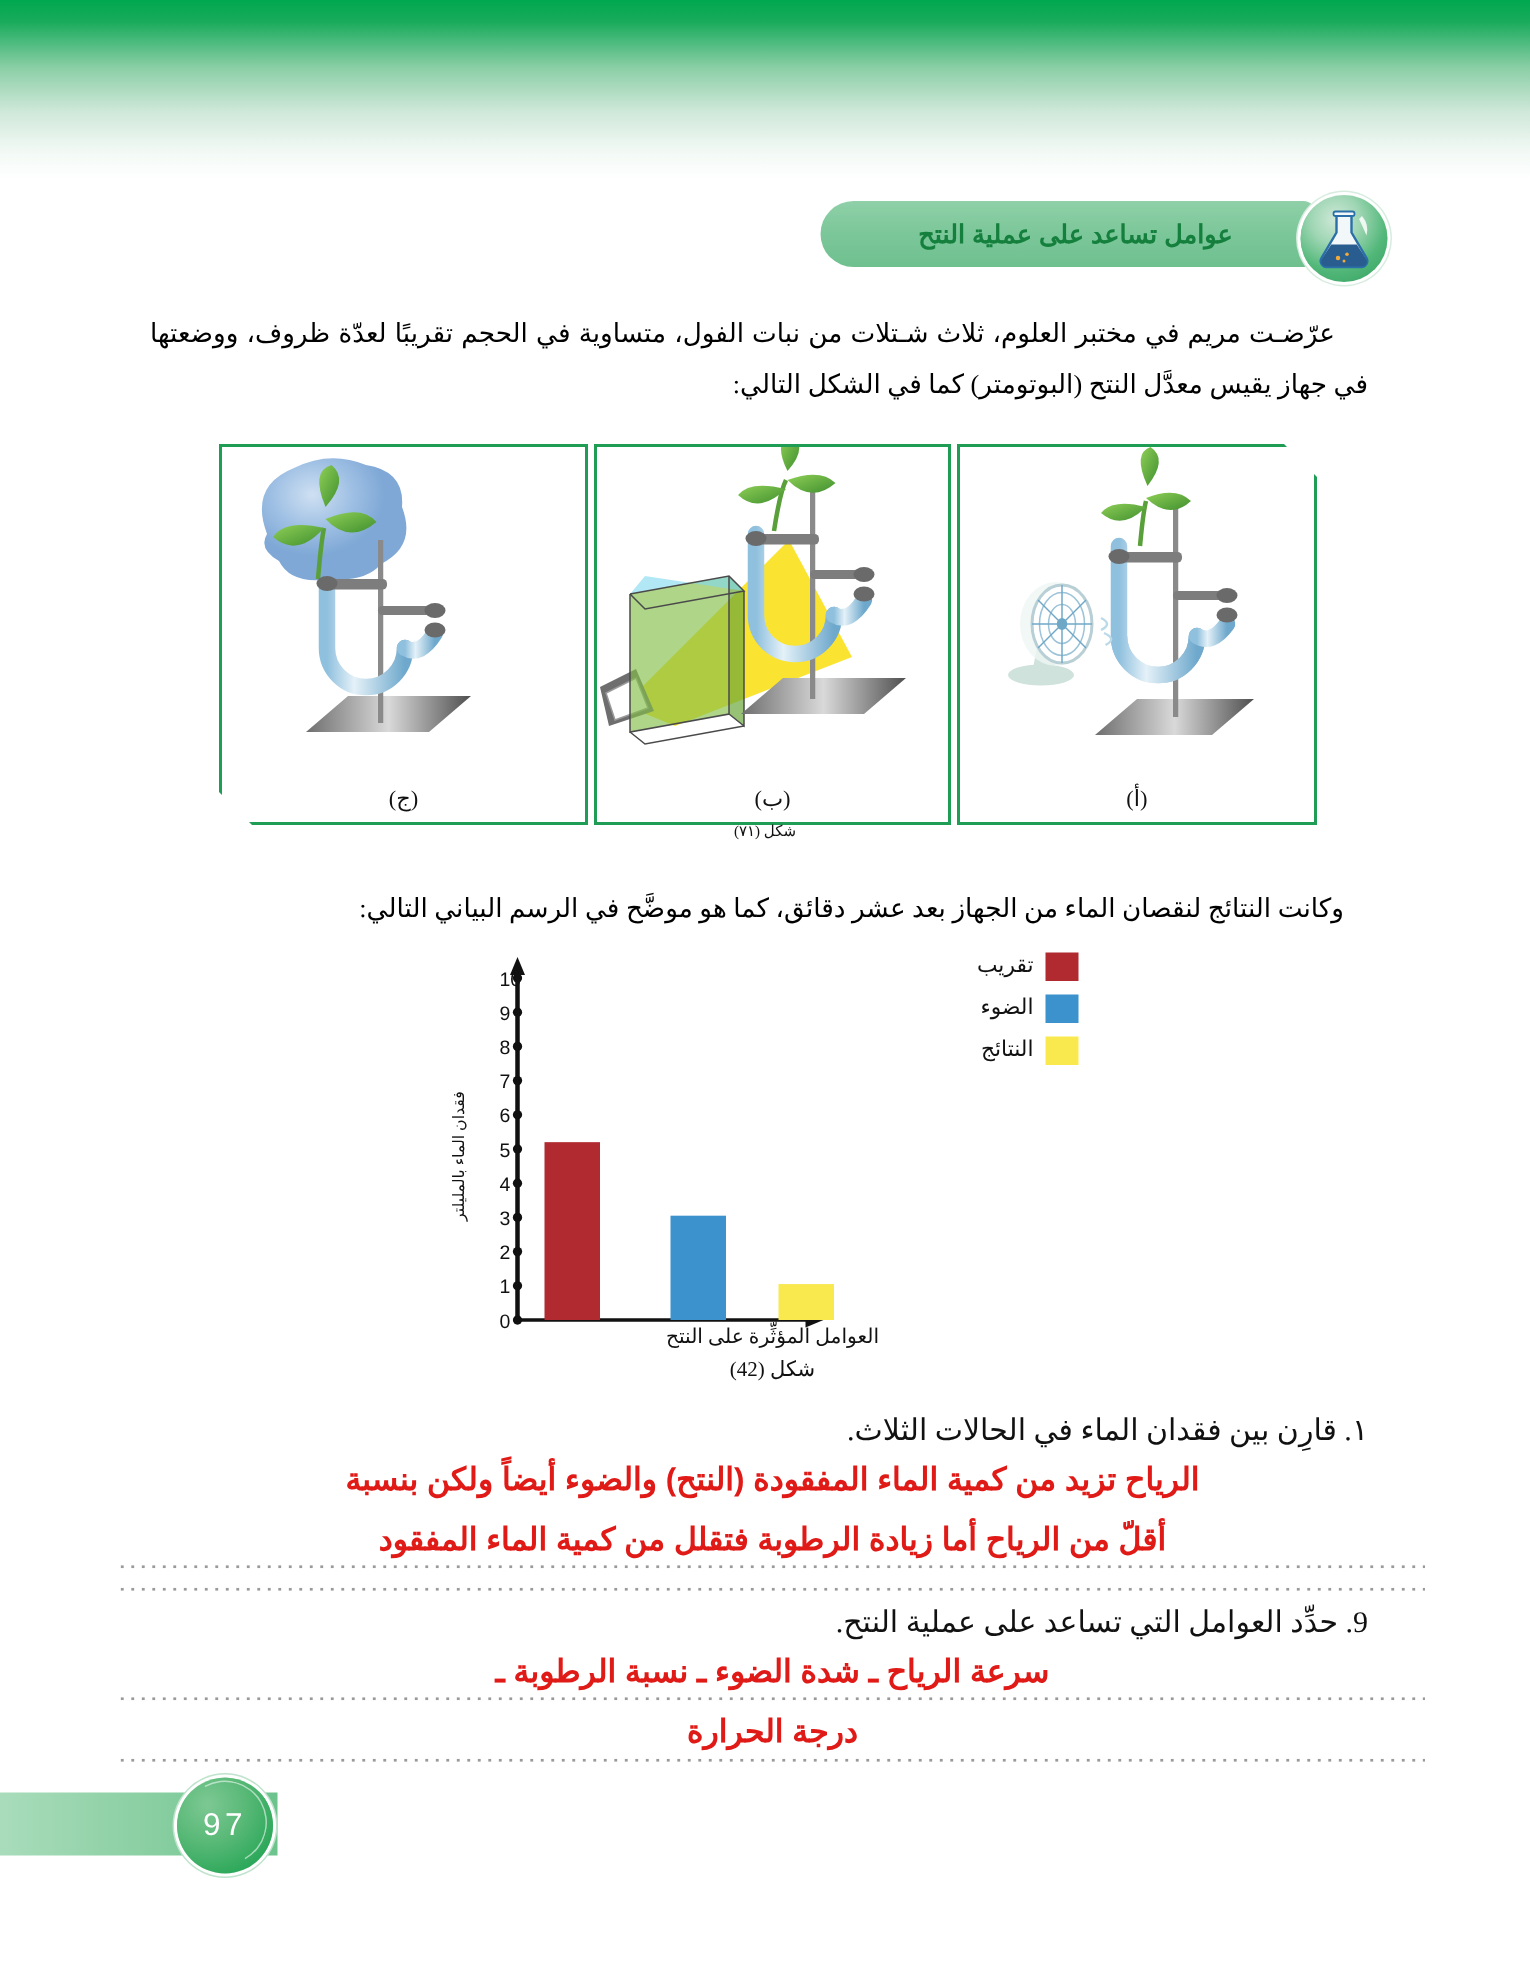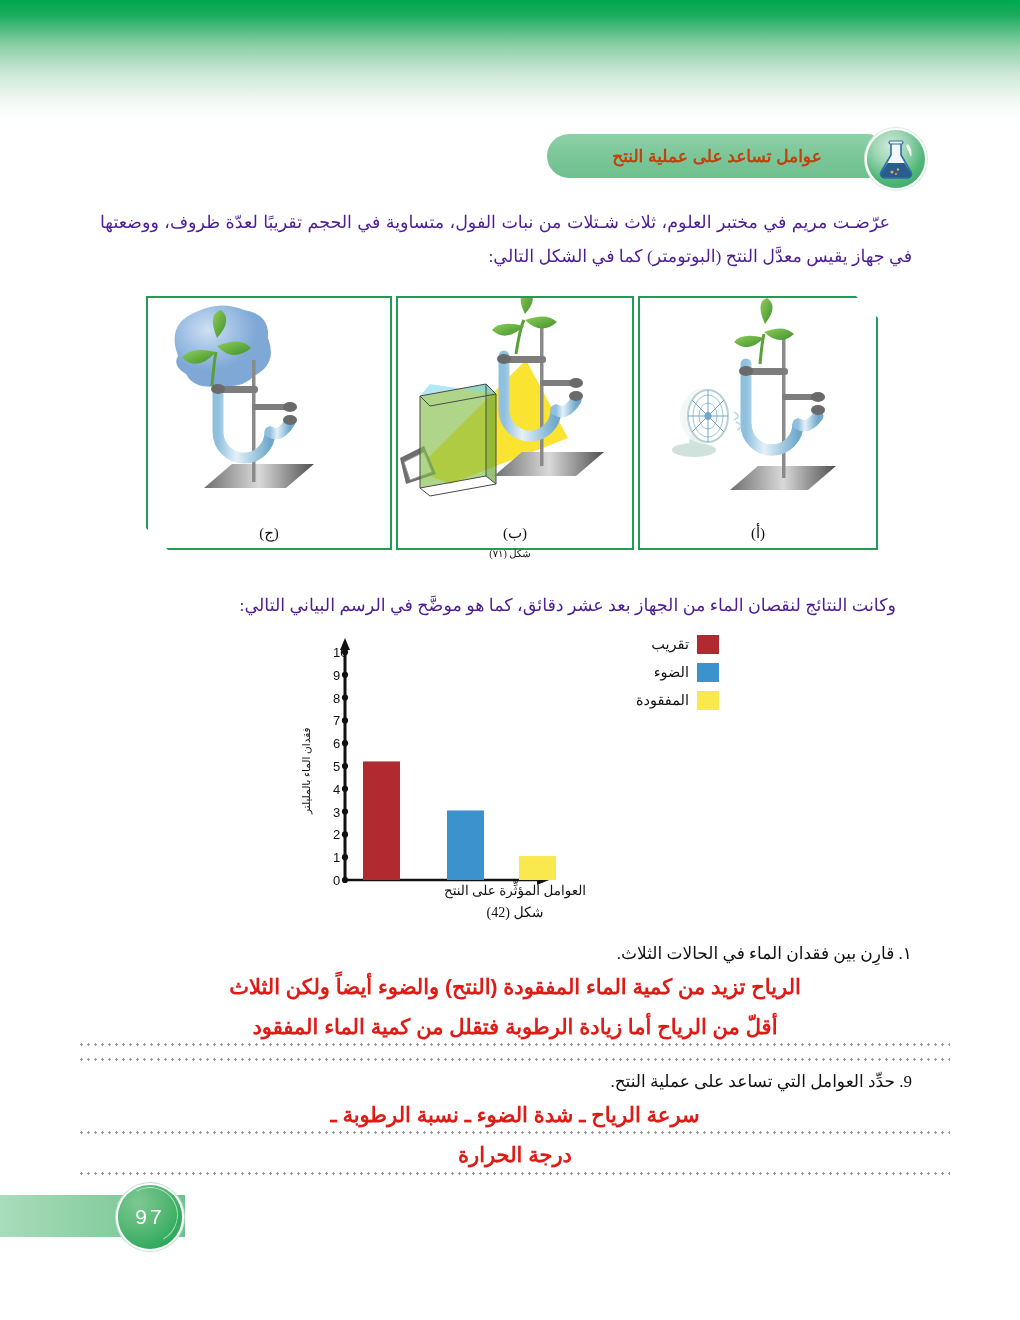--- a/index.html
+++ b/index.html
@@ -38,34 +38,34 @@
   
   .banner-wrap{position:absolute;right:95px;top:130px;width:390px;height:52px;}
   .banner{
     position:absolute;right:48px;top:4px;width:330px;height:44px;
     background:linear-gradient(to bottom,#8fd0a8 0%,#7cc79a 48%,#6fc08f 100%);
     border-radius:22px 8px 8px 22px;
   }
   .banner-title{
     position:absolute;right:58px;top:4px;width:300px;height:44px;
     display:flex;align-items:center;justify-content:center;
-    color:#c2410c;font-size:17px;font-weight:bold;
+    color:#15803d;font-size:17px;font-weight:bold;
     font-family:"Liberation Sans",sans-serif;
   }
   .banner-badge{
     position:absolute;right:0px;top:0px;width:58px;height:58px;border-radius:50%;
     background:radial-gradient(circle at 40% 28%,#cfe9d8 0%,#9fd6b4 30%,#53b87a 62%,#2f9e5c 100%);
     box-shadow:0 0 0 2px #ffffff,0 0 0 3px #d7ecdf;
     overflow:hidden;
   }
   .flask-ico{position:absolute;left:0;top:0;width:58px;height:58px;}
 
   
   .para{
-    position:absolute;text-align:justify;color:#4c1d95;
+    position:absolute;text-align:justify;color:#000000;
     font-size:17.5px;line-height:34px;direction:rtl;
     font-family:"Liberation Serif",serif;
   }
   #para-intro{right:108px;top:205px;width:812px;text-indent:22px;}
   #para-results{right:124px;top:588px;width:812px;}
 
   
   .fig71{position:absolute;left:146px;top:296px;width:728px;height:250px;}
   .panel{
     position:absolute;top:0;height:250px;border:2px solid #1f9d55;background:#fff;
@@ -104,21 +104,21 @@
     position:absolute;left:55px;top:250px;width:330px;text-align:center;font-size:13.5px;color:#111;
   }
   .chart-cap{
     position:absolute;left:55px;top:272px;width:330px;text-align:center;font-size:14px;color:#111;
   }
   .tick-txt{font-size:13px;fill:#111;font-family:"Liberation Sans",sans-serif;}
 
   
   .q{
     position:absolute;right:108px;width:812px;text-align:right;
-    font-size:17px;color:#111;line-height:28px;direction:rtl;
+    font-size:20px;color:#111;line-height:28px;direction:rtl;
   }
   #q1{top:940px;}
   #q2{top:1068px;}
   .ans{
     position:absolute;width:880px;right:65px;text-align:center;direction:rtl;
     color:#e01b17;font-weight:bold;font-size:21px;line-height:30px;
     font-family:"Liberation Sans",sans-serif;
   }
   #a1l1{top:972px;}
   #a1l2{top:1012px;}
@@ -375,30 +375,30 @@
     <div class="legend-row">
       <span class="swatch" style="background:#b02a30"></span>
       <span class="legend-txt">تقريب</span>
     </div>
     <div class="legend-row">
       <span class="swatch" style="background:#3c92cc"></span>
       <span class="legend-txt">الضوء</span>
     </div>
     <div class="legend-row">
       <span class="swatch" style="background:#f9e94e"></span>
-      <span class="legend-txt">المفقودة</span>
+      <span class="legend-txt">النتائج</span>
     </div>
   </div>
 
   <div class="xlab">العوامل المؤثِّرة على النتح</div>
   <div class="chart-cap">شكل (42)</div>
 </div>
 
 <div class="q" id="q1">١. قارِن بين فقدان الماء في الحالات الثلاث.</div>
-<div class="ans" id="a1l1">الرياح تزيد من كمية الماء المفقودة (النتح) والضوء أيضاً ولكن الثلاث</div>
+<div class="ans" id="a1l1">الرياح تزيد من كمية الماء المفقودة (النتح) والضوء أيضاً ولكن بنسبة</div>
 <div class="ans" id="a1l2">أقلّ من الرياح أما زيادة الرطوبة فتقلل من كمية الماء المفقود</div>
 <div class="rule" id="r1"></div>
 <div class="rule" id="r2"></div>
 
 <div class="q" id="q2">9. حدِّد العوامل التي تساعد على عملية النتح.</div>
 <div class="ans" id="a2l1">سرعة الرياح ـ شدة الضوء ـ نسبة الرطوبة ـ</div>
 <div class="ans" id="a2l2">درجة الحرارة</div>
 <div class="rule" id="r3"></div>
 <div class="rule" id="r4"></div>
 

